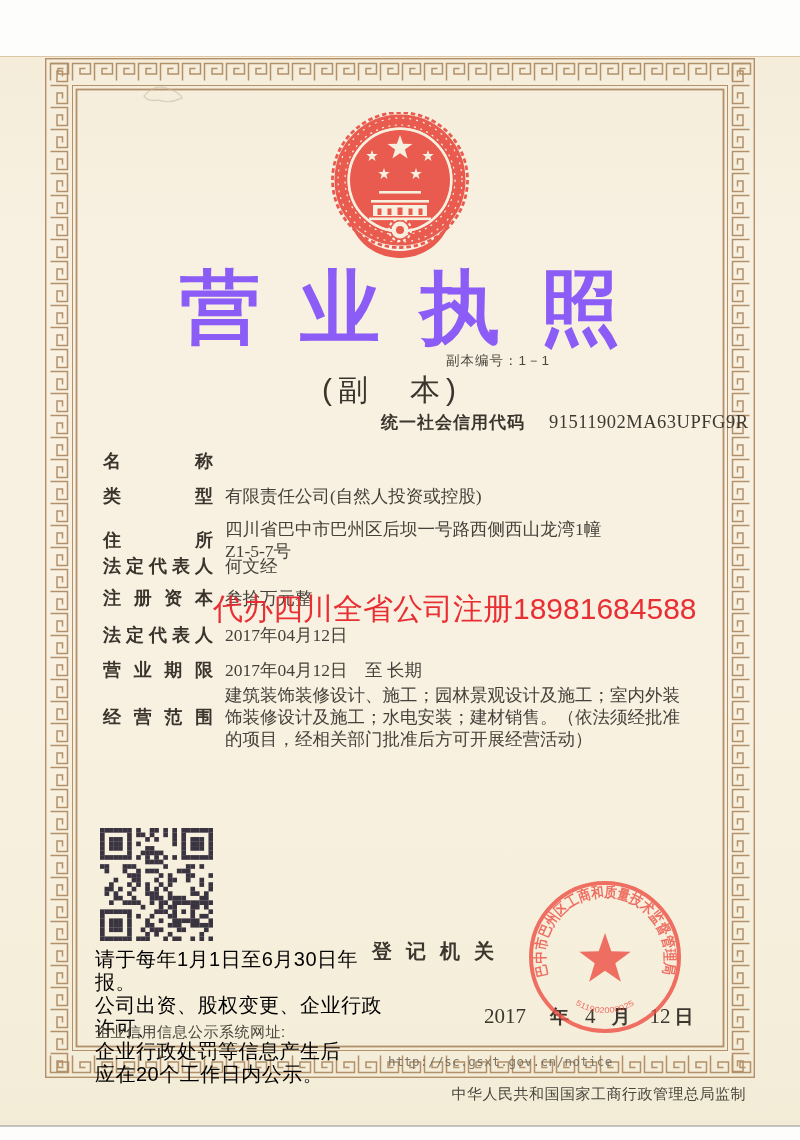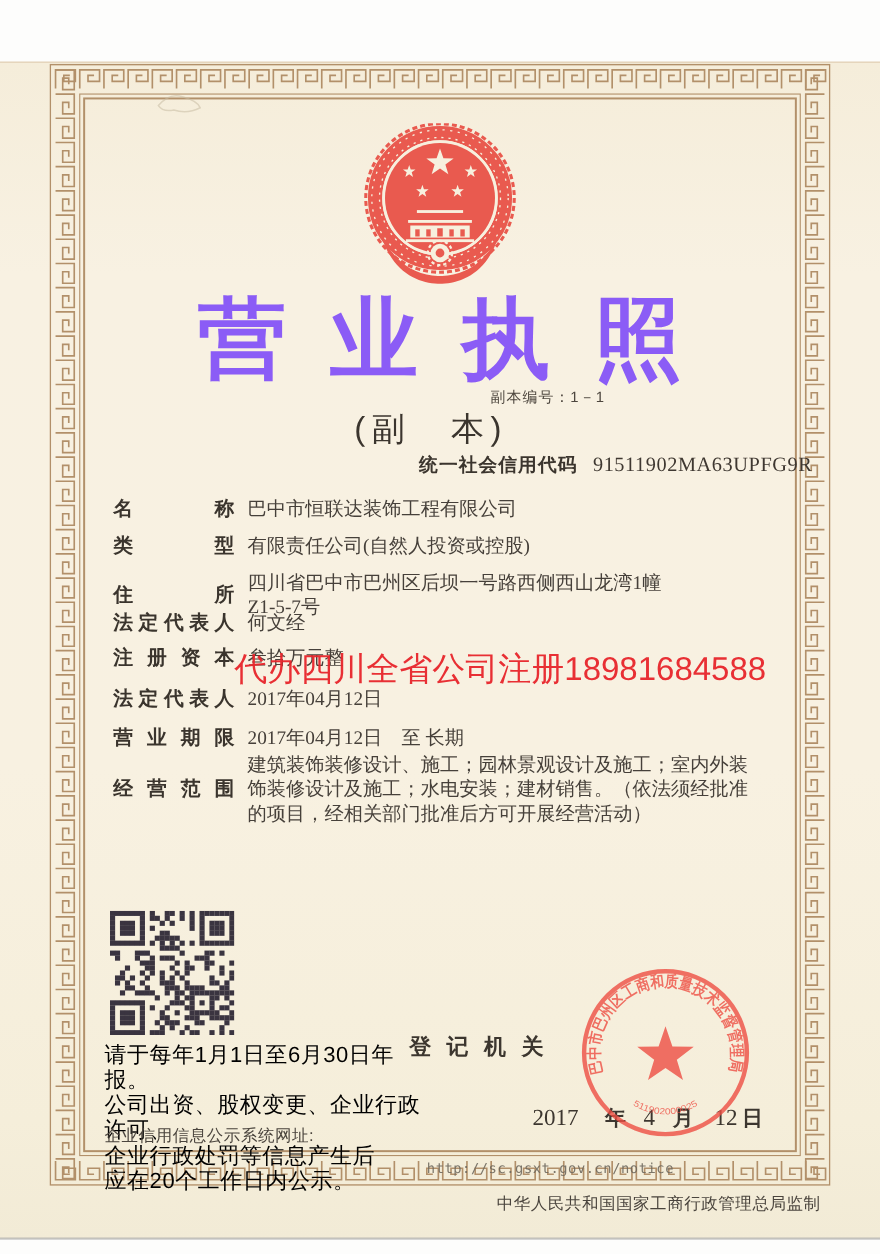--- a/index.html
+++ b/index.html
@@ -19,21 +19,21 @@
   .scan-edge{left:0;top:1125px;width:800px;height:2px;background:#a8a8a8;opacity:.65;}
   
   .title{
     left:0;top:262px;width:800px;text-align:center;
     font-size:80px;line-height:92px;font-weight:700;color:#8b5cf6;
     letter-spacing:40px;text-indent:40px;
     font-family:"Liberation Sans",sans-serif;
   }
   .copy-number{left:446px;top:352px;font-size:13.5px;color:#4d463e;letter-spacing:1px;}
   .copy-type{left:322px;top:370px;font-size:30px;color:#3b352e;letter-spacing:6px;font-weight:500;}
-  .credit-line{left:381px;top:411px;display:flex;align-items:baseline;gap:14px;}
+  .credit-line{left:381px;top:411px;display:flex;align-items:baseline;gap:24px;}
   .credit-label{font-size:17px;font-weight:700;color:#3b352e;letter-spacing:1px;}
   .credit-code{font-size:18.5px;color:#3f3831;font-family:"Liberation Serif",serif;letter-spacing:.5px;}
   
   .frow{position:absolute;left:103px;display:flex;align-items:center;}
   .flabel{
     display:inline-block;width:110px;flex:0 0 110px;
     font-size:18px;line-height:21px;font-weight:600;color:#3a342d;
     text-align:justify;text-align-last:justify;
   }
   .fval{
@@ -133,21 +133,20 @@
 <div class="abs title">营业执照</div>
 <div class="abs copy-number">副本编号：1－1</div>
 <div class="abs copy-type">(副　本)</div>
 <div class="abs credit-line">
   <span class="credit-label">统一社会信用代码</span>
   <span class="credit-code">91511902MA63UPFG9R</span>
 </div>
 
 <div class="frow" style="top:451px">
   <span class="flabel">名称</span>
-  <span class="fval">巴中市恒联达装饰工程有限公司</span>
 </div>
 <div class="frow" style="top:485px">
   <span class="flabel">类型</span>
   <span class="fval">有限责任公司(自然人投资或控股)</span>
 </div>
 <div class="frow" style="top:518px">
   <span class="flabel">住所</span>
   <span class="fval">四川省巴中市巴州区后坝一号路西侧西山龙湾1幢
 Z1-5-7号</span>
 </div>

